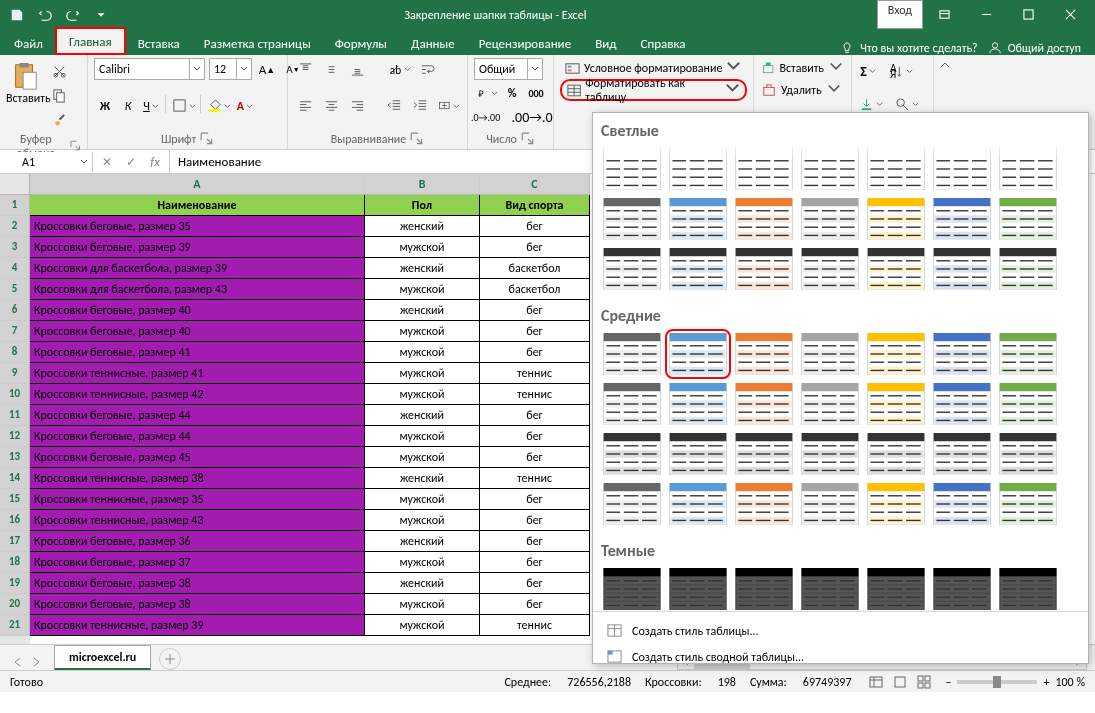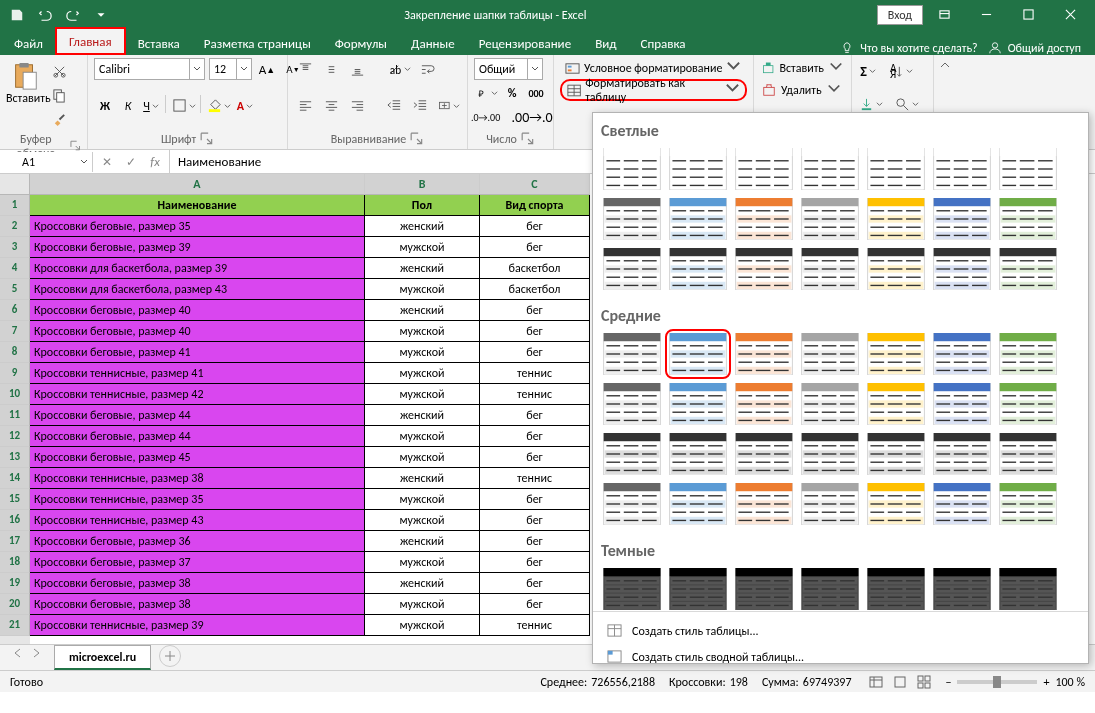--- a/index.html
+++ b/index.html
@@ -2,27 +2,27 @@
 <html><head>
 <meta charset="utf-8">
 <style>
 *{box-sizing:border-box;margin:0;padding:0;font-family:"Segoe UI",Calibri,Tahoma,sans-serif;font-size:12px;user-select:none}
 body{background:#fff;width:1095px;height:713px;overflow:hidden;position:relative}
 .titlebar{background:#217346;height:29px;display:flex;align-items:center;color:#fff;padding:0 4px}
 .qat{display:flex;align-items:center;gap:2px}
 .qat-btn{width:26px;height:26px;display:flex;align-items:center;justify-content:center}
 .qat-btn svg{width:14px;height:14px}
 .title-center{flex:1;text-align:center;font-size:12px}
-.title-right{display:flex;align-items:center;}
+.title-right{display:flex;}
 .login-btn{background:#fff;color:#333;padding:2px 10px;border:1px solid #999;font-size:12px}
 .ribbon-opt,.win-btn{width:42px;height:29px;display:flex;align-items:center;justify-content:center}
 .win-btn svg,.ribbon-opt svg{width:11px;height:11px;stroke:#fff;fill:none;stroke-width:1.2}
 .tabs{background:#217346;height:26px;display:flex;align-items:flex-end;padding:0 2px}
 .tab{padding:5px 12px 4px;color:#fff;font-size:13px;cursor:pointer}
-.tab.active{background:#f3f3f3;color:#b91c1c}
+.tab.active{background:#f3f3f3;color:#14532d}
 .tab.highlight{border:2px solid red;margin-top:-2px}
 .tabs-right{margin-left:auto;display:flex;align-items:center;gap:10px;padding-right:12px;color:#fff}
 .tabs-right svg{width:14px;height:14px}
 .ribbon{background:#f3f3f3;height:95px;display:flex;border-bottom:1px solid #ccc}
 .group{border-right:1px solid #d9d9d9;padding:2px 6px 0;display:flex;flex-direction:column;justify-content:space-between}
 .group-label{text-align:center;font-size:11px;color:#666;padding:2px 0 3px;display:flex;align-items:center;justify-content:center;gap:4px}
 .group-label .dl{width:14px;height:14px}
 .row{display:flex;gap:4px;padding:1px 0}
 .clipboard{width:88px}
 .paste-big{width:38px;height:62px;text-align:center;font-size:11px}
@@ -65,44 +65,44 @@
 .rowhdr{height:21px;border-right:1px solid #b7b7b7;border-bottom:1px solid #ccc;text-align:center;font-size:11px;line-height:20px;color:#222}
 .rowhdr.sel{background:#d2d2d2;color:#217346;font-weight:600}
 .grid{overflow:hidden}
 .colhdrs{display:flex;height:21px}
 .colhdr{border-right:1px solid #ccc;border-bottom:1px solid #b7b7b7;background:#e6e6e6;text-align:center;font-size:12px;line-height:20px}
 .colhdr.sel{background:#d2d2d2;color:#217346;font-weight:600}
 .datarow{display:flex;height:21px}
 .cell{border-right:1px solid #000;border-bottom:1px solid #000;padding:0 4px;font-size:12px;line-height:20px;white-space:nowrap;overflow:hidden}
 .colA{width:335px}.colB{width:115px}.colC{width:110px}
 .hdr-row .cell{background:#92d050;font-weight:700;text-align:center;color:#000}
-.data .colA{background:#d946ef;text-align:left}
+.data .colA{background:#a21caf;text-align:left}
 .data .colB,.data .colC{text-align:center;background:#fff}
 .gallery{position:absolute;left:592px;top:112px;width:497px;height:552px;background:#fff;border:1px solid #b3b3b3;box-shadow:2px 2px 8px rgba(0,0,0,.25);z-index:50}
 .gallery-inner{height:498px;overflow:hidden}
 .sect{padding:4px 8px 6px}
 .sect-title{font-size:16px;font-weight:600;color:#666;padding:4px 0 6px}
 .thumbs{display:flex;flex-wrap:wrap;gap:4px}
 .thumb{width:62px;height:46px;border:1px solid transparent;padding:1px;position:relative}
 .thumb.hl::after{content:"";position:absolute;inset:-3px;border:2px solid red;border-radius:8px;pointer-events:none}
 .thumb svg{width:100%;height:100%}
 .gallery-footer{border-top:1px solid #d9d9d9}
 .footer-item{height:26px;display:flex;align-items:flex-end;gap:10px;padding:0 14px;font-size:12px}
 .footer-item svg{width:15px;height:15px}
-.sheettabs{height:26px;background:#f3f3f3;border-top:1px solid #ccc;display:flex;align-items:flex-start;padding:0 10px;position:relative}
+.sheettabs{height:26px;background:#f3f3f3;border-top:1px solid #ccc;display:flex;align-items:flex-end;padding:0 10px;position:relative}
 .nav-arr{display:flex;gap:2px;margin-right:10px}
 .nav-arr div{width:16px;height:16px;display:flex;align-items:center;justify-content:center}
 .sheet-tab{padding:4px 14px;background:#fff;border:1px solid #aaa;border-bottom:2px solid #217346;font-weight:600;font-size:12px}
 .add-sheet{width:22px;height:22px;border:1px solid #ccc;border-radius:50%;margin-left:8px;display:flex;align-items:center;justify-content:center}
 .hscroll{position:absolute;right:8px;width:410px;height:16px;background:#f0f0f0;border:1px solid #ccc;display:flex;align-items:center}
 .hscroll .thumb-bar{position:absolute;left:16px;width:56px;height:14px;background:#cdcdcd}
 .hscroll .arr{width:16px;height:14px;display:flex;align-items:center;justify-content:center}
 .hscroll .spacer{flex:1}
 .status{height:22px;background:#f3f3f3;border-top:1px solid #ccc;display:flex;align-items:center;padding:0 10px;font-size:11px;gap:14px}
-.status .stat{display:flex;gap:4px}
+.status .stat{display:flex;gap:16px}
 .status-right{margin-left:auto;display:flex;align-items:center;gap:10px}
 .view-btns{display:flex;gap:2px}
 .view-btns div{width:22px;height:20px;display:flex;align-items:center;justify-content:center;border:1px solid transparent}
 .zoom{display:flex;align-items:center;gap:6px}
 .slider{width:80px;height:4px;background:#ccc;position:relative}
 .slider::after{content:"";position:absolute;left:50%;top:-4px;width:8px;height:12px;background:#888;transform:translateX(-50%)}
 </style>
 </head>
 <body>
 

